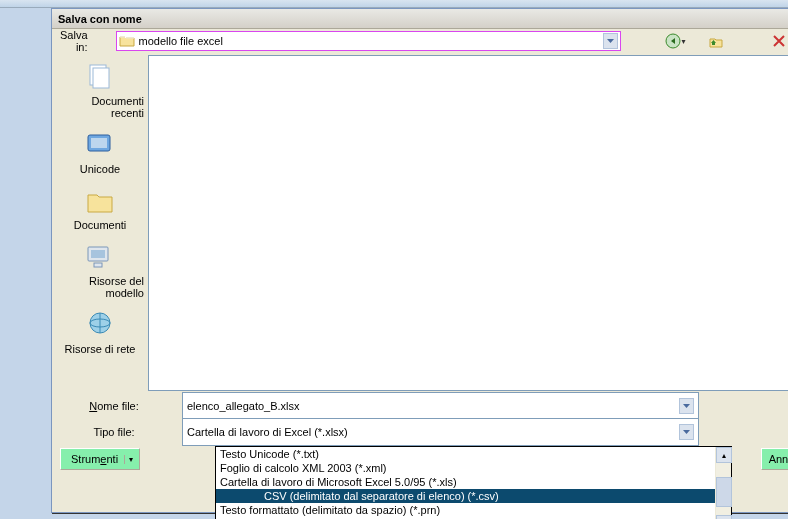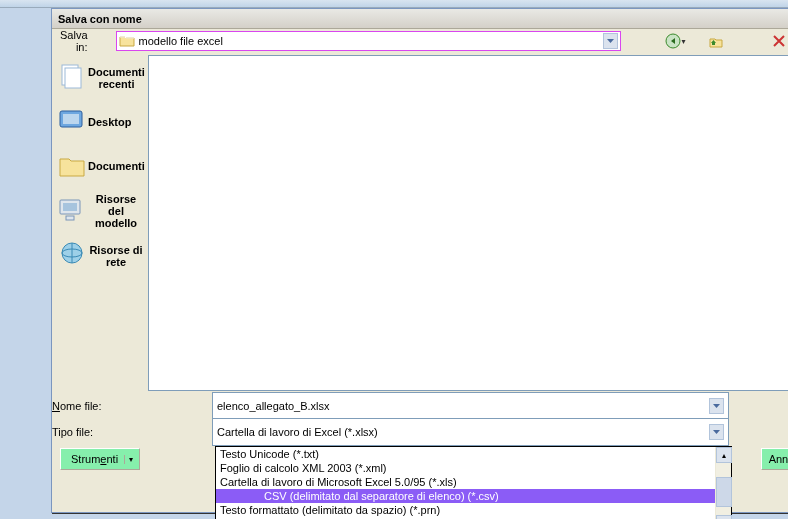--- a/index.html
+++ b/index.html
@@ -19,37 +19,37 @@
 .savein-combo .folder-icon { width: 16px; height: 14px; margin-right: 4px; }
 .savein-combo .text { flex: 1; }
 .savein-combo .dd { width: 15px; height: 16px; background: #dbe3ee; border: 1px solid #b2c4db; display: flex; align-items: center; justify-content: center; }
 .toolbar .spacer { width: 8px; }
 .tool-icon { width: 22px; height: 20px; display: flex; align-items: center; justify-content: center; cursor: pointer; }
 .tool-sep { width: 1px; height: 18px; background: #aca899; margin: 0 2px; }
 .dd-arrow { font-size: 8px; color: #333; margin-left: 1px; }
 
 .main { display: flex; height: 340px; }
 .places { width: 96px; padding: 4px 0; }
-.place { display: flex; flex-direction: row; align-items: center; padding: 4px 4px 6px; cursor: pointer; text-align: center; font-weight: bold; }
+.place { display: flex; flex-direction: column; align-items: center; padding: 4px 4px 6px; cursor: pointer; text-align: right; }
 .place .picon { width: 32px; height: 32px; margin-bottom: 2px; }
 .place .plabel { font-size: 11px; line-height: 12px; }
 
 .filepane { flex: 1; margin: 2px 10px 2px 0; background: #fff; border: 1px solid #7f9db9; }
 
 .bottom { padding: 2px 10px 0 0; }
 .field-row { display: flex; align-items: center; height: 22px; margin-bottom: 4px; }
-.field-row .flbl { width: 160px; text-align: left; padding-right: 6px; }
+.field-row .flbl { width: 130px; text-align: center; padding-right: 6px; }
 .field-row .flbl u { text-decoration: underline; }
 .field-combo { flex: 0 0 517px; height: 20px; background: #fff; border: 1px solid #7f9db9; display: flex; align-items: center; padding: 13px 4px; position: relative; }
 .field-combo .text { flex: 1; }
 .field-combo .dd { width: 15px; height: 16px; background: #dbe3ee; border: 1px solid #b2c4db; display: flex; align-items: center; justify-content: center; }
 
 .dropdown-list { position: absolute; left: 163px; top: 437px; width: 517px; background: #fff; border: 1px solid #000; z-index: 10; }
 .dropdown-list .opt { padding: 1px 4px; height: 14px; line-height: 13px; cursor: pointer; white-space: nowrap; overflow: hidden; }
-.dropdown-list .opt.hl { background: #8b5cf6; color: #fff; padding-left: 48px; }
+.dropdown-list .opt.hl { background: #0c4a6e; color: #fff; padding-left: 48px; }
 .dropdown-list .scrollbar { position: absolute; right: 0; top: 0; width: 16px; height: 100%; background: #f1efe2; border-left: 1px solid #ece9d8; }
 .dropdown-list .scrollbar .sbtn { width: 16px; height: 16px; background: #dbe3ee; border: 1px solid #b2c4db; display:flex; align-items:center; justify-content:center; font-size:8px; }
 .dropdown-list .scrollbar .thumb { position: absolute; left: 0; top: 30px; width: 16px; height: 30px; background: #cdd8e8; border: 1px solid #b2c4db; }
 
 .footer-btns { position: absolute; left: 8px; bottom: 42px; }
 .footer-btns2 { position: absolute; right: 12px; bottom: 42px; }
 .btn { height: 22px; background: #86efac; border: 1px solid #aca899; border-top-color: #fff; border-left-color: #fff; padding: 0 10px; cursor: pointer; display: inline-flex; align-items: center; }
 .btn.split { padding-right: 2px; }
 .btn.split .sd { border-left: 1px solid #aca899; margin-left: 6px; padding: 0 4px; font-size: 8px; }
 .btn u { text-decoration: underline; }
@@ -138,21 +138,21 @@
           </span>
         <span class="plabel">Documenti recenti</span>
       </div>
       <div class="place">
         <span class="picon">
             <svg width="32" height="32">
               <rect x="4" y="6" width="22" height="16" rx="2" fill="#6ea7e0" stroke="#2d5f9e"></rect>
               <rect x="7" y="9" width="16" height="10" fill="#bcd6ee"></rect>
             </svg>
           </span>
-        <span class="plabel">Desktop</span>
+        <span class="plabel">Unicode</span>
       </div>
       <div class="place">
         <span class="picon">
             <svg width="32" height="32">
               <path d="M4 10h9l2 2h13v15H4z" fill="#f7e39c" stroke="#c9a942"></path>
             </svg>
           </span>
         <span class="plabel">Documenti</span>
       </div>
       <div class="place">

